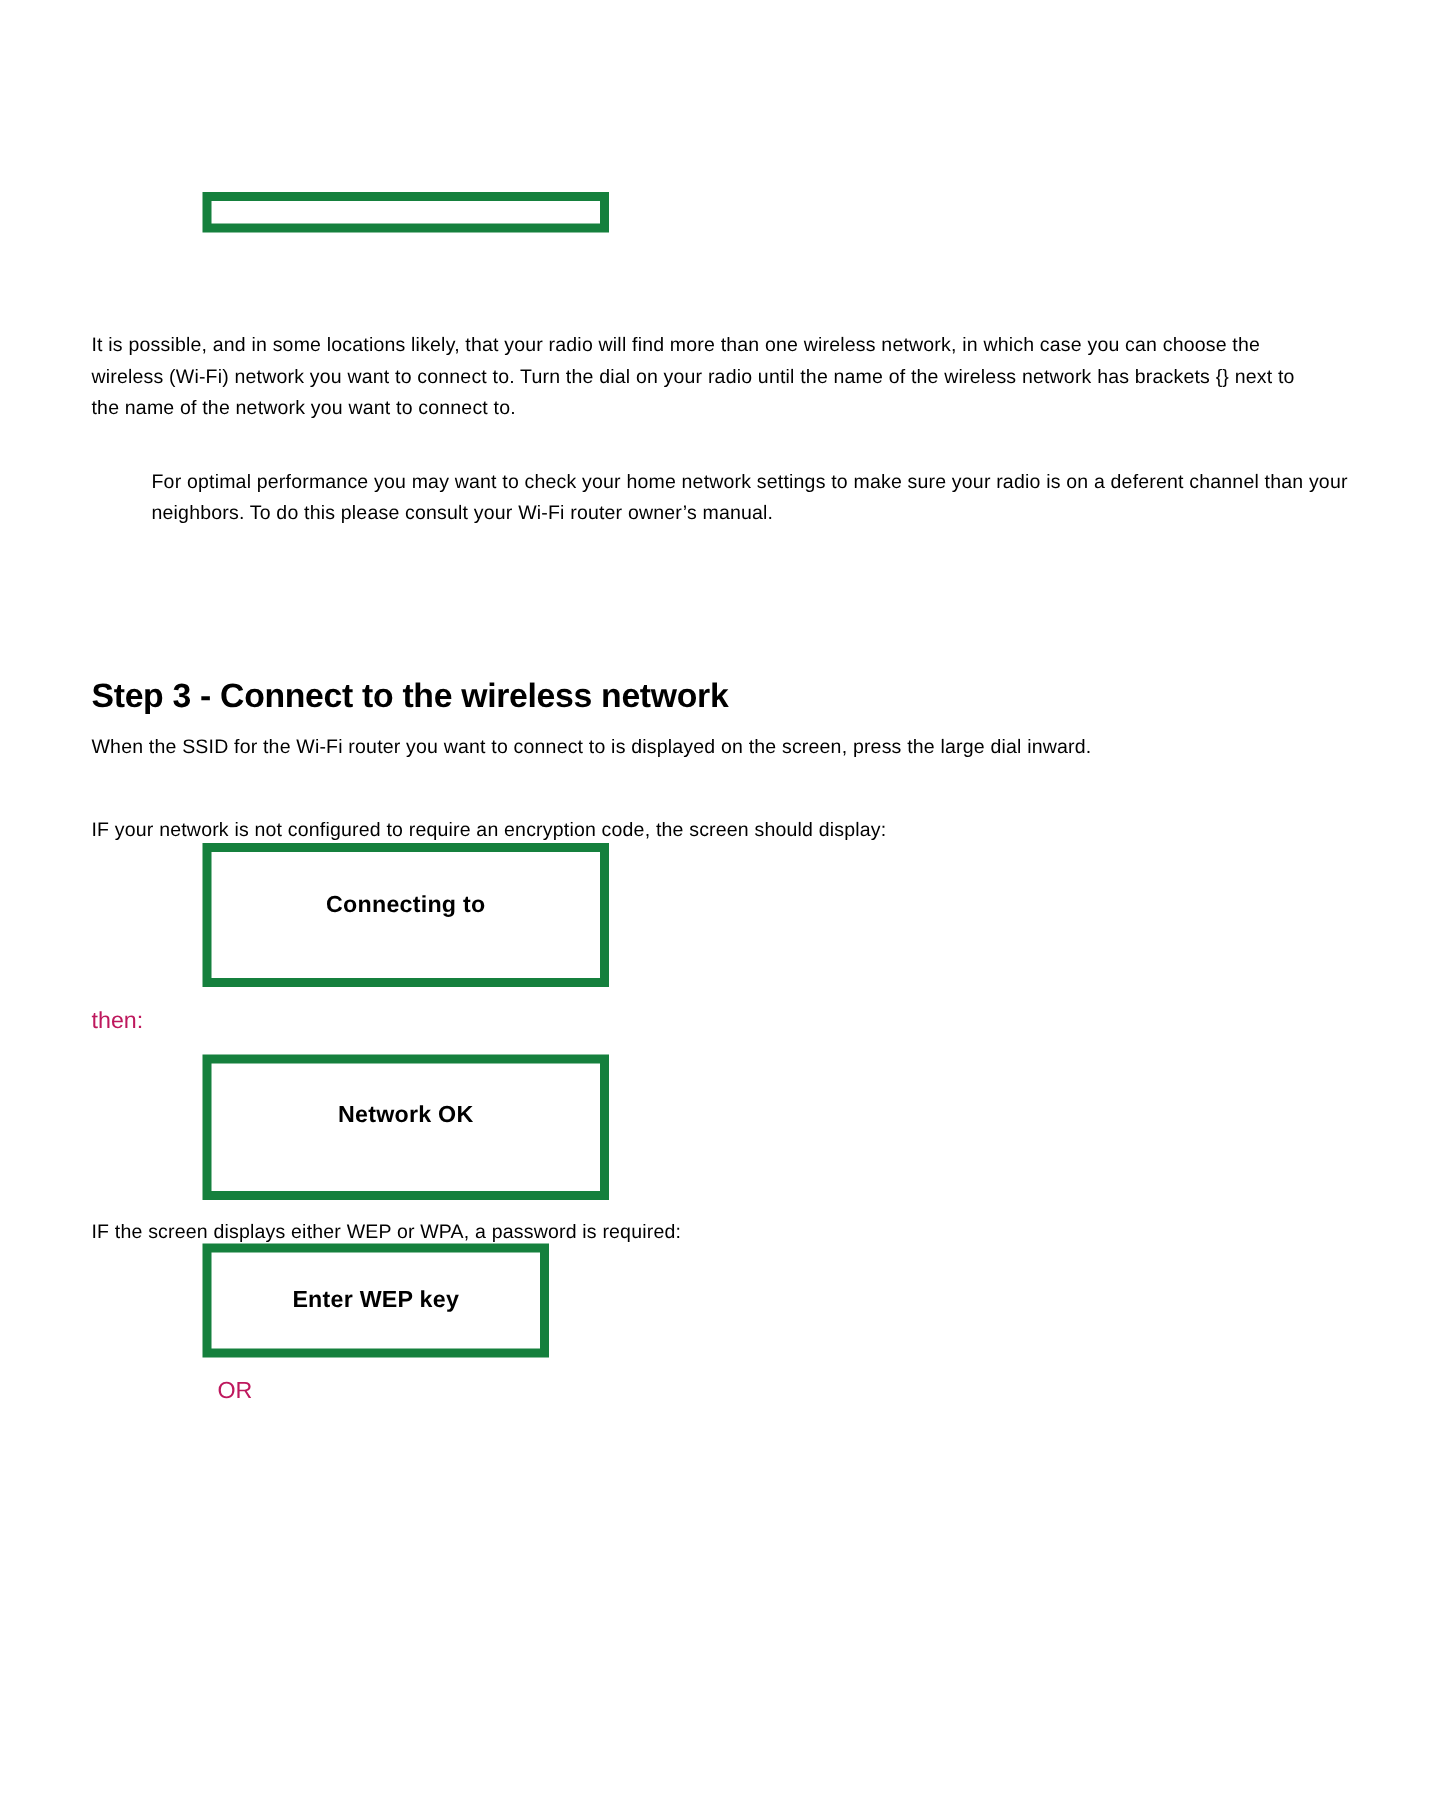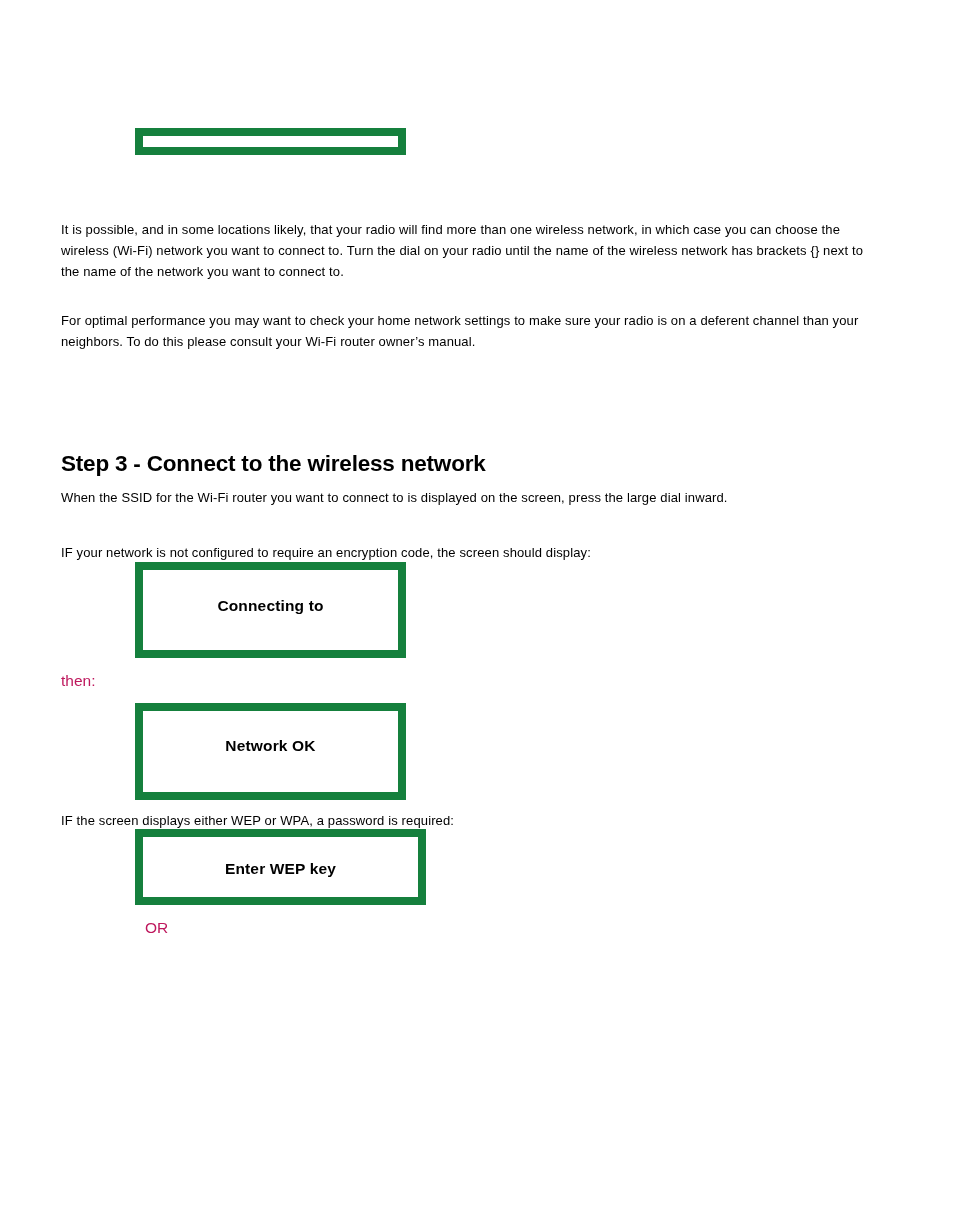--- a/index.html
+++ b/index.html
@@ -51,21 +51,21 @@
     position: absolute;
     font-size: 15.5px;
     line-height: 21px;
     color: #be185d;
   }
 
   
   .lcd-box {
     position: absolute;
     box-sizing: border-box;
-    border: 8px solid #15803d;
+    border: 6px solid #15803d;
     background: #ffffff;
   }
   .lcd-text {
     position: absolute;
     left: 0;
     width: 100%;
     text-align: center;
     font-weight: bold;
     font-size: 15.5px;
     line-height: 20px;
@@ -75,28 +75,28 @@
 
   
   #box-empty      { left: 135px; top: 128px;  width: 271px; height: 27px; }
 
   #box-connecting { left: 135px; top: 562px;  width: 271px; height: 96px; }
   #box-connecting .lcd-text { top: 26px; }
 
   #box-network-ok { left: 135px; top: 703px;  width: 271px; height: 97px; }
   #box-network-ok .lcd-text { top: 25px; }
 
-  #box-wep        { left: 135px; top: 829px;  width: 291px; height: 76px; }
+  #box-wep        { left: 135px; top: 829px;  width: 231px; height: 76px; }
   #box-wep .lcd-text { top: 22px; }
 
   #box-wpa        { left: 135px; top: 950px;  width: 271px; height: 82px; }
   #box-wpa .lcd-text { top: 26px; }
 
   #para-intro     { top: 206px; }
-  #para-optimal   { top: 297px; }
+  #para-optimal   { top: 297px; margin-left: 40px; }
   #heading-step3  { top: 431px; }
   #para-ssid      { top: 474px; }
   #para-ifnet     { top: 529px; }
   #label-then     { left: 61px;  top: 670px; }
   #para-wepwpa    { top: 797px; }
   #label-or       { left: 145px; top: 917px; }
   #para-then-enc  { top: 1044px; }
 </style>
 </head>
 <body>

